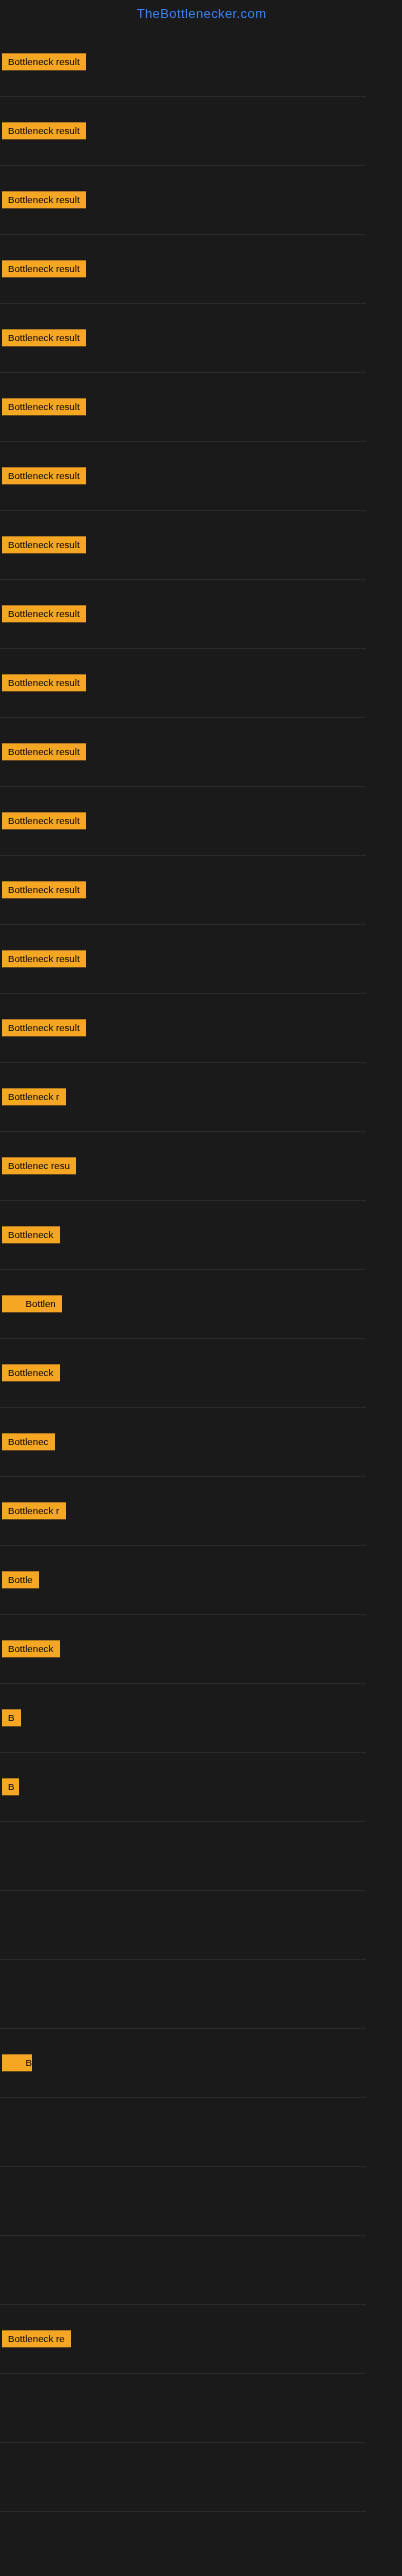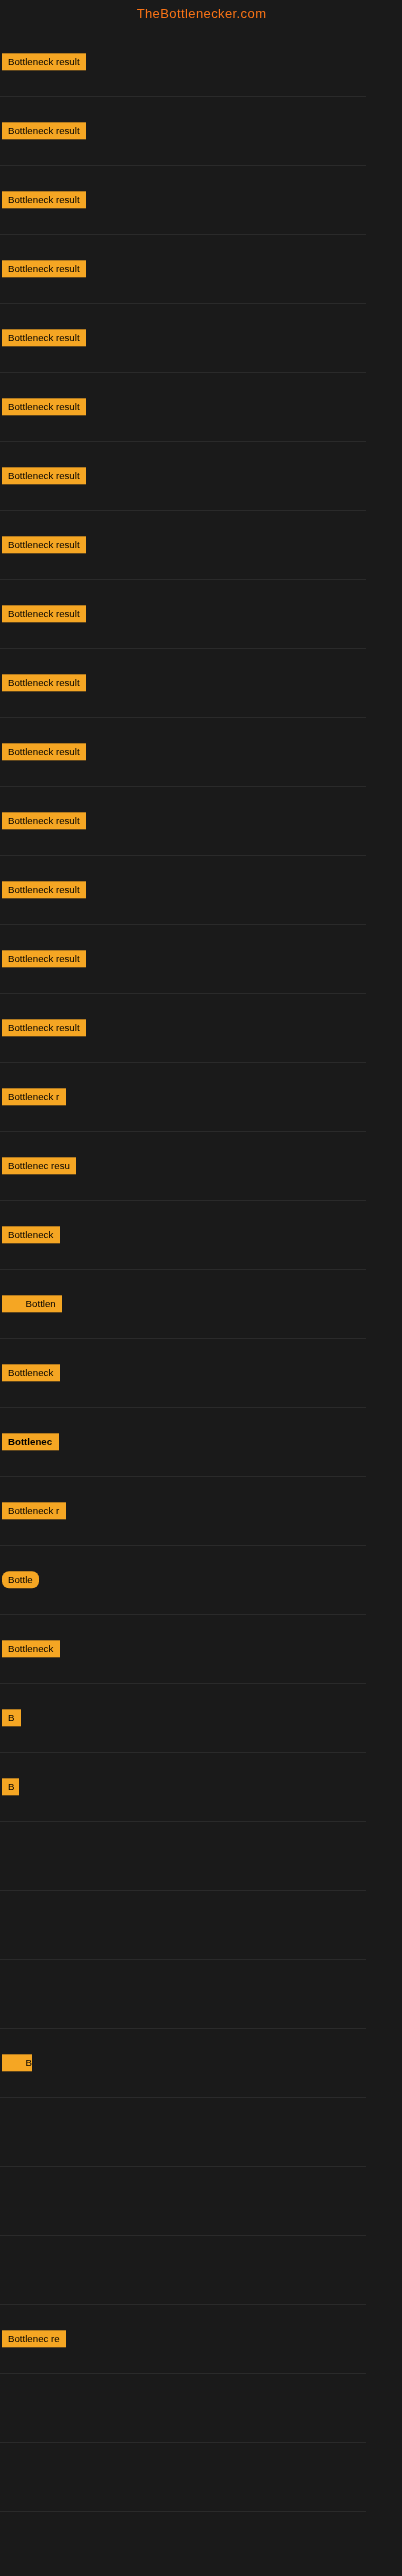--- a/index.html
+++ b/index.html
@@ -11,21 +11,21 @@
     body {
       background-color: #1a1a1a;
       width: 403px;
       min-height: 2576px;
       font-family: Arial, sans-serif;
       position: relative;
     }
 
     .site-title {
       text-align: center;
-      color: #f97316;
+      color: #3b82f6;
       font-size: 13px;
       padding: 6.4px 0;
       letter-spacing: 0.4px;
     }
 
     .bottleneck-container {
       position: relative;
       width: 403px;
     }
 
@@ -117,45 +117,45 @@
     <div class="row-block">
       <span class="bottleneck-badge" style="max-width: 72px; overflow: hidden;">Bottleneck</span>
     </div>
     <div class="row-block">
       <span class="bottleneck-badge" style="max-width: 60px; overflow: hidden; padding-left: 24px;">Bottlen</span>
     </div>
     <div class="row-block">
       <span class="bottleneck-badge" style="max-width: 72px; overflow: hidden;">Bottleneck</span>
     </div>
     <div class="row-block">
-      <span class="bottleneck-badge" style="max-width: 68px; overflow: hidden; font-weight: bold;">Bottlenec</span>
+      <span class="bottleneck-badge" style="max-width: 68px; overflow: hidden;">Bottlenec</span>
     </div>
     <div class="row-block">
       <span class="bottleneck-badge" style="max-width: 81px; overflow: hidden;">Bottleneck r</span>
     </div>
     <div class="row-block">
-      <span class="bottleneck-badge" style="max-width: 56px; overflow: hidden; border-radius: 7px;">Bottle</span>
+      <span class="bottleneck-badge" style="max-width: 56px; overflow: hidden;">Bottle</span>
     </div>
     <div class="row-block">
       <span class="bottleneck-badge" style="max-width: 72px; overflow: hidden;">Bottleneck</span>
     </div>
     <div class="row-block">
       <span class="bottleneck-badge" style="max-width: 24px; overflow: hidden;">B</span>
     </div>
     <div class="row-block">
       <span class="bottleneck-badge" style="max-width: 17.7px; overflow: hidden;">B</span>
     </div>
     <div class="row-block"></div>
     <div class="row-block"></div>
     <div class="row-block"></div>
     <div class="row-block">
       <span class="bottleneck-badge" style="max-width: 28px; overflow: hidden; padding-left: 24px;">Bo</span>
     </div>
     <div class="row-block"></div>
     <div class="row-block"></div>
     <div class="row-block"></div>
     <div class="row-block">
-      <span class="bottleneck-badge" style="max-width: 87px; overflow: hidden;">Bottlenec re</span>
+      <span class="bottleneck-badge" style="max-width: 87px; overflow: hidden;">Bottleneck re</span>
     </div>
     <div class="row-block"></div>
     <div class="row-block"></div>
   </div>
 
 
 </body></html>

